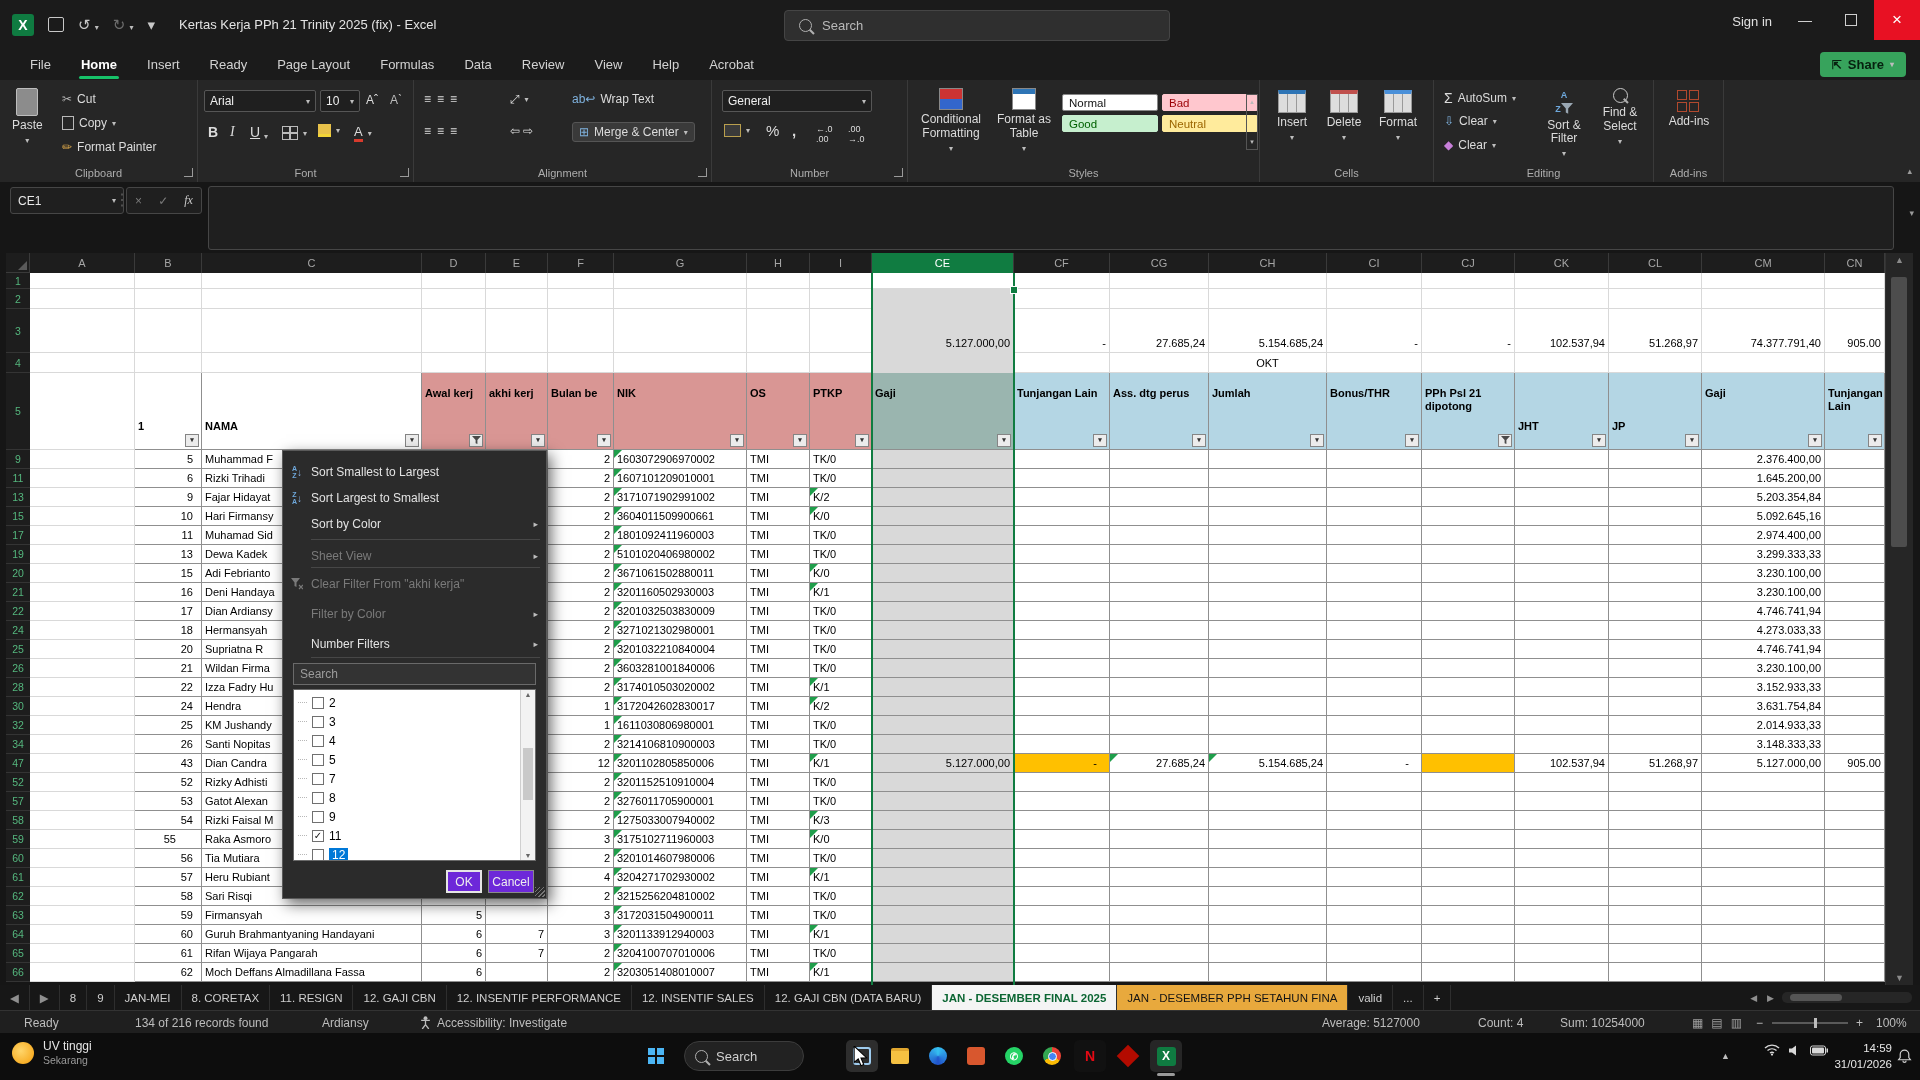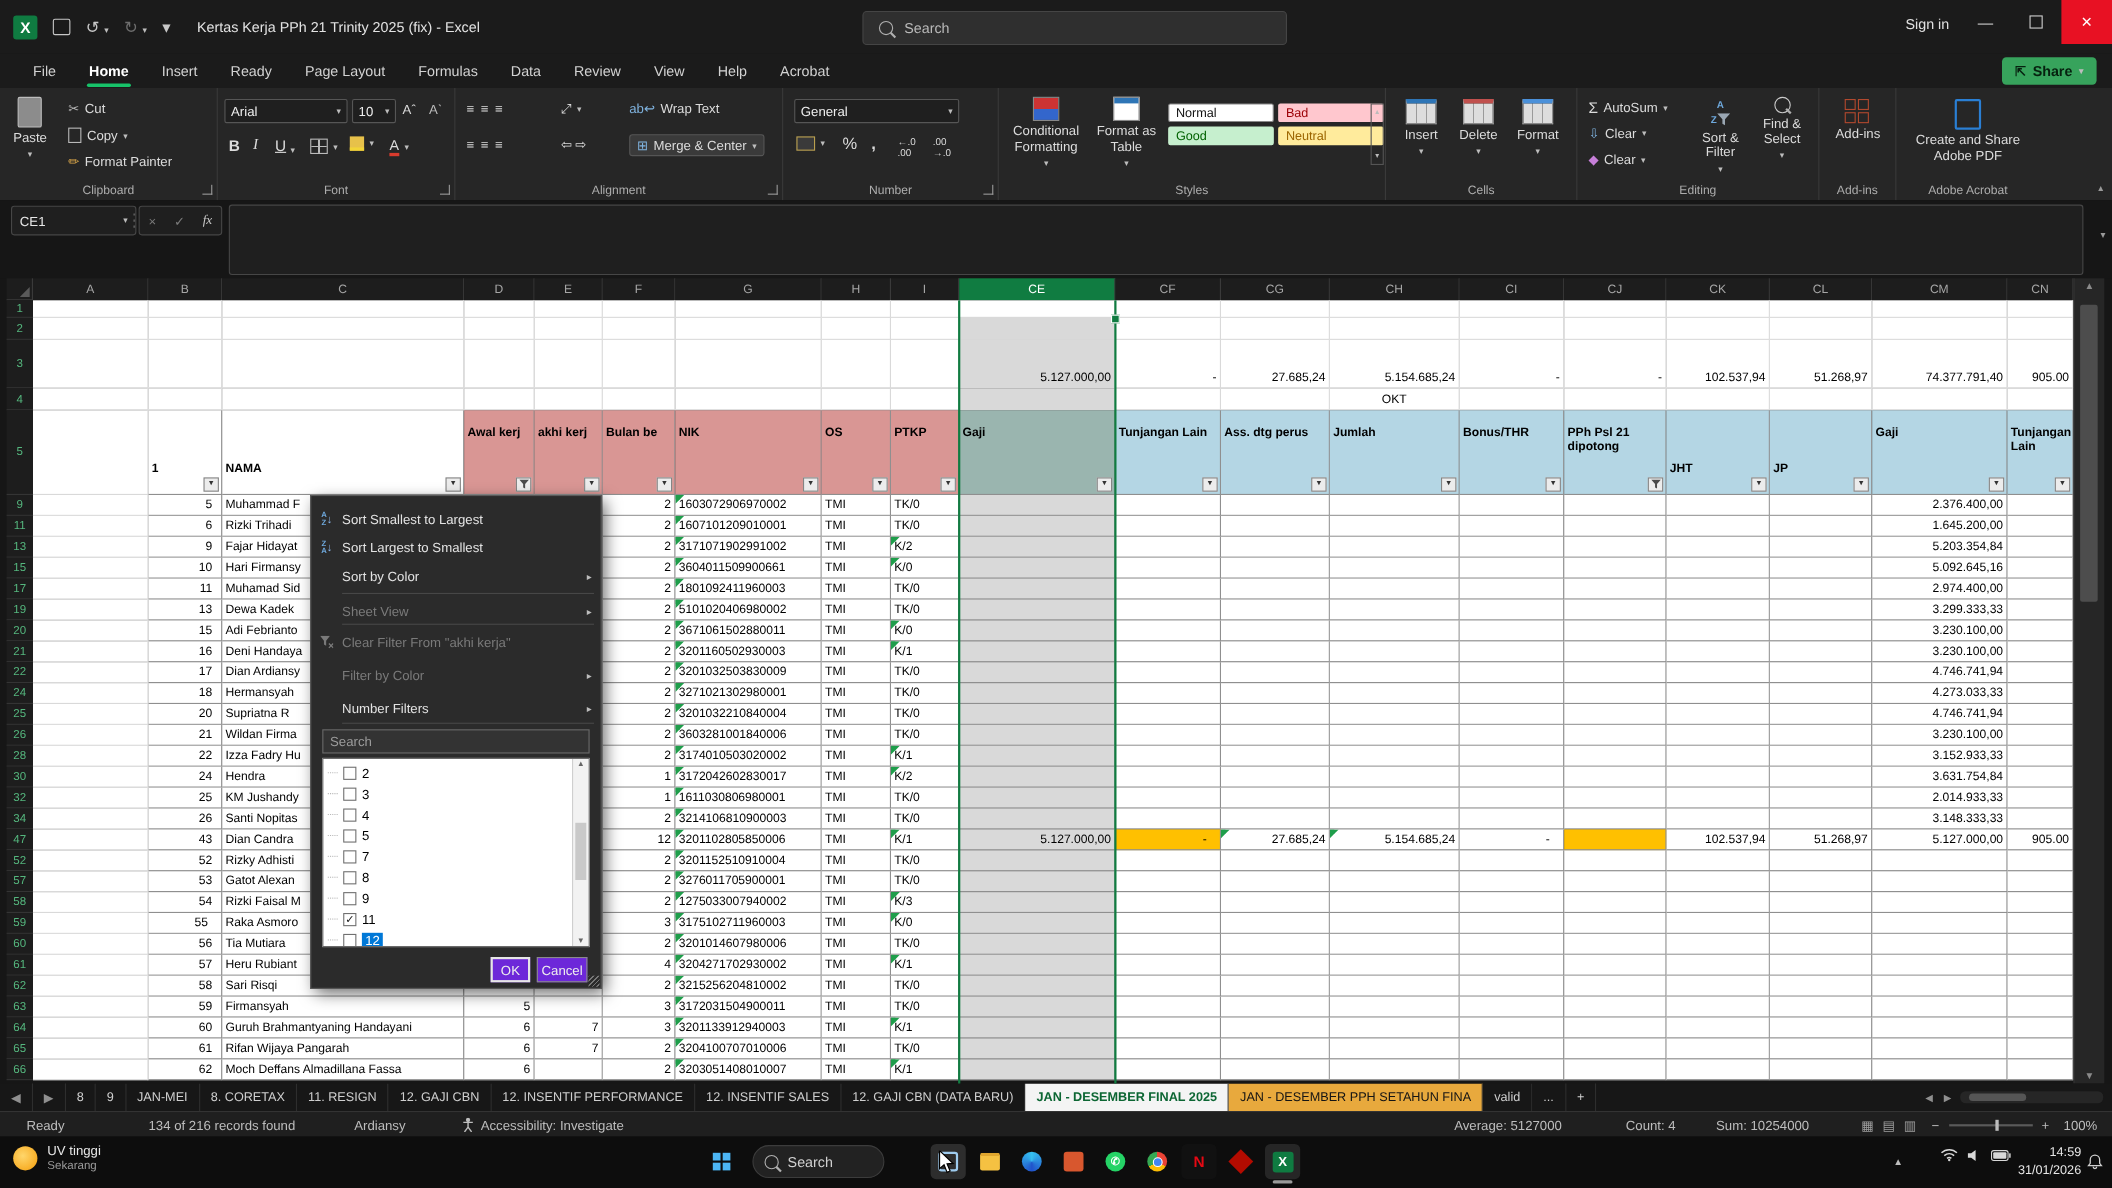--- a/index.html
+++ b/index.html
@@ -327,27 +327,20 @@
             <i style="border:1.5px solid #b2492e"></i>
             <i style="border:1.5px solid #b2492e"></i>
             <i style="border:1.5px solid #b2492e"></i>
             <i style="border:1.5px solid #b2492e"></i>
           </span>
         <span>Add-ins</span>
       </div>
       <div class="grplabel">Add-ins</div>
     </div>
 
-    <div class="grp" style="left:1724px;width:130px;border-right:none">
-      <div class="bigbtn" style="left:10px;top:10px;width:110px">
-        <span style="width:20px;height:24px;border:2px solid #2a7fd4;border-radius:2px;display:inline-block"></span>
-        <span>Create and Share Adobe PDF</span>
-      </div>
-      <div class="grplabel">Adobe Acrobat</div>
-    </div>
     <div style="position:absolute;right:8px;bottom:6px;color:#9a9a9a;font-size:9px">▴</div>
   </div>
 
   <div id="fbar" class="abs">
     <div class="fbox" style="position:absolute;left:10px;top:5px;width:98px;height:25px;display:flex;align-items:center;justify-content:space-between;padding:0 7px">
       <span>CE1</span>
         <span class="caret">▾</span>
     </div>
     <div style="position:absolute;left:114px;top:8px;color:#5a5a5a">⋮</div>
     <div class="fbox" style="position:absolute;left:126px;top:5px;width:74px;height:25px;display:flex;align-items:center;justify-content:space-around;color:#7a7a7a">
@@ -892,21 +885,21 @@
       <div class="cell tbl" style="left: 1014px; top: 811px; width: 96px; height: 19px;"></div>
       <div class="cell tbl" style="left: 1110px; top: 811px; width: 99px; height: 19px;"></div>
       <div class="cell tbl" style="left: 1209px; top: 811px; width: 118px; height: 19px;"></div>
       <div class="cell tbl" style="left: 1327px; top: 811px; width: 95px; height: 19px;"></div>
       <div class="cell tbl" style="left: 1422px; top: 811px; width: 93px; height: 19px;"></div>
       <div class="cell tbl" style="left: 1515px; top: 811px; width: 94px; height: 19px;"></div>
       <div class="cell tbl" style="left: 1609px; top: 811px; width: 93px; height: 19px;"></div>
       <div class="cell tbl num" style="left: 1702px; top: 811px; width: 123px; height: 19px;"></div>
       <div class="cell tbl" style="left: 1825px; top: 811px; width: 60px; height: 19px;"></div>
       <div class="cell" style="left: 30px; top: 830px; width: 105px; height: 19px;"></div>
-      <div class="cell tbl num" style="left: 135px; top: 830px; width: 67px; height: 19px; padding-right: 12px;">55</div>
+      <div class="cell tbl num" style="left: 135px; top: 830px; width: 67px; height: 19px; padding-right: 25px;">55</div>
       <div class="cell tbl" style="left: 202px; top: 830px; width: 220px; height: 19px;">Raka Asmoro</div>
       <div class="cell tbl num" style="left: 422px; top: 830px; width: 64px; height: 19px;"></div>
       <div class="cell tbl num" style="left: 486px; top: 830px; width: 62px; height: 19px;"></div>
       <div class="cell tbl num" style="left: 548px; top: 830px; width: 66px; height: 19px;">3</div>
       <div class="cell tbl corner" style="left: 614px; top: 830px; width: 133px; height: 19px;">3175102711960003</div>
       <div class="cell tbl" style="left: 747px; top: 830px; width: 63px; height: 19px;">TMI</div>
       <div class="cell tbl corner" style="left: 810px; top: 830px; width: 62px; height: 19px;">K/0</div>
       <div class="cell tbl sel num" style="left: 872px; top: 830px; width: 142px; height: 19px;"></div>
       <div class="cell tbl" style="left: 1014px; top: 830px; width: 96px; height: 19px;"></div>
       <div class="cell tbl" style="left: 1110px; top: 830px; width: 99px; height: 19px;"></div>

